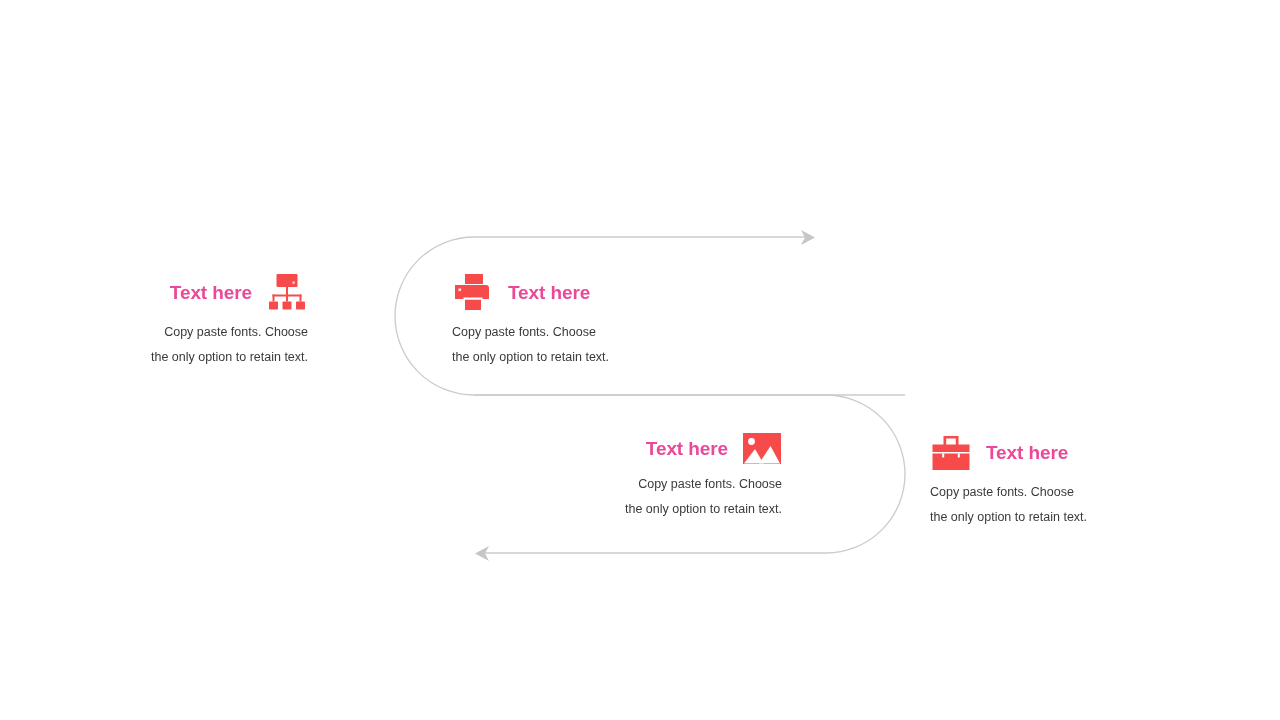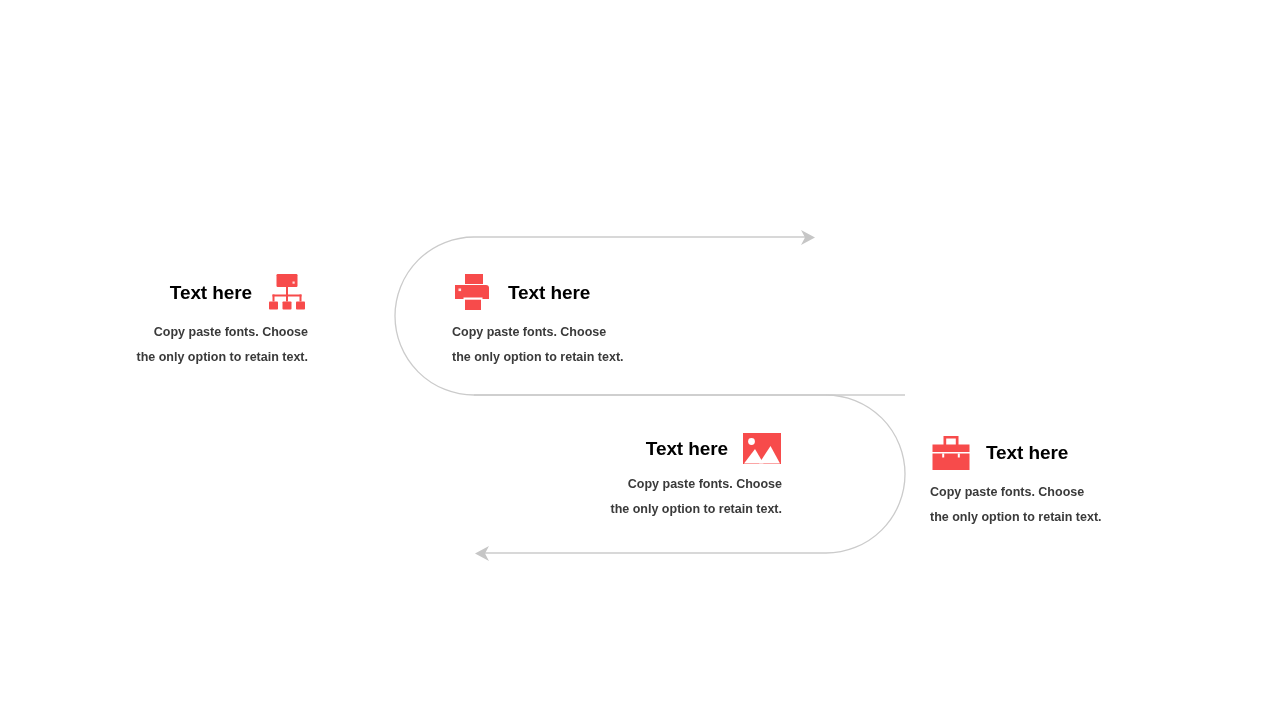--- a/index.html
+++ b/index.html
@@ -46,33 +46,33 @@
   .step.align-right .step-head {
     flex-direction: row;
     justify-content: flex-end;
   }
   .step.align-left .step-head {
     justify-content: flex-start;
   }
   .step-title {
     font-size: 19px;
     font-weight: bold;
-    color: #000000;
+    color: #ec4899;
     letter-spacing: -0.1px;
     white-space: nowrap;
     line-height: 1.1;
   }
   .step-body {
     font-size: 12.5px;
     color: #3a3a3a;
     line-height: 2.0;
   }
   .step.align-right .step-body { text-align: right; }
   .step.align-left  .step-body { text-align: left; }
-  .step-body span { display: block; white-space: nowrap; font-weight: bold; }
+  .step-body span { display: block; white-space: nowrap; }
 
   
   .icon {
     flex: 0 0 auto;
     display: block;
   }
 
   
   #step-1 { left: 8px;   top: 272px; }
   #step-2 { left: 452px; top: 272px; }

